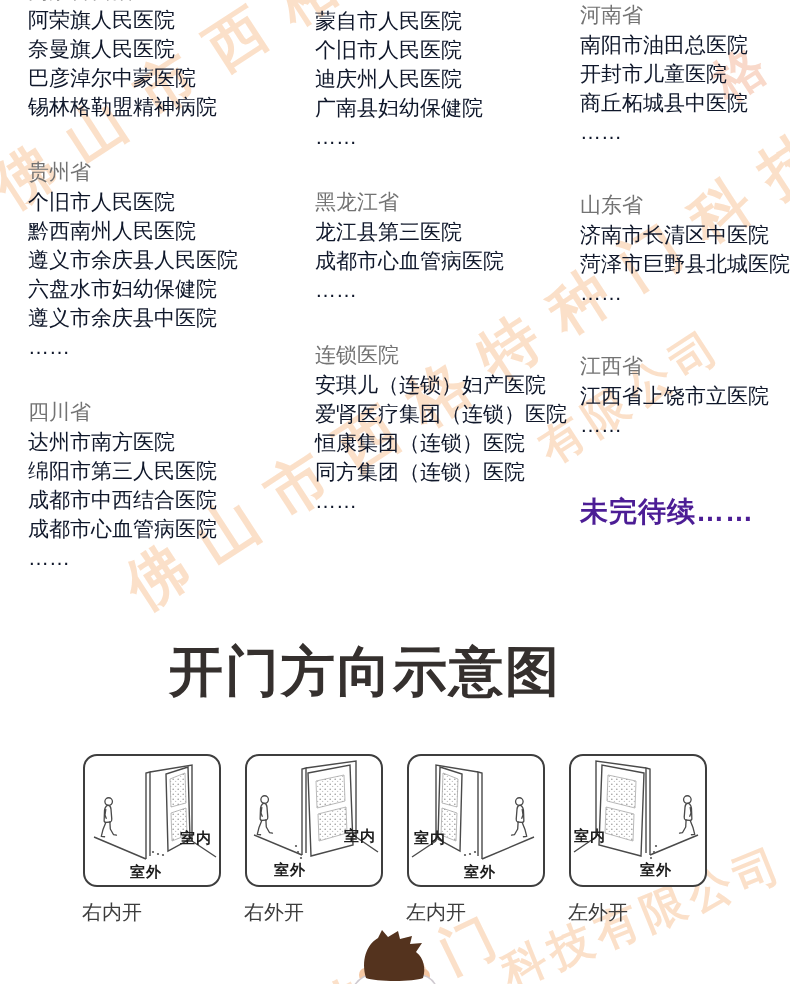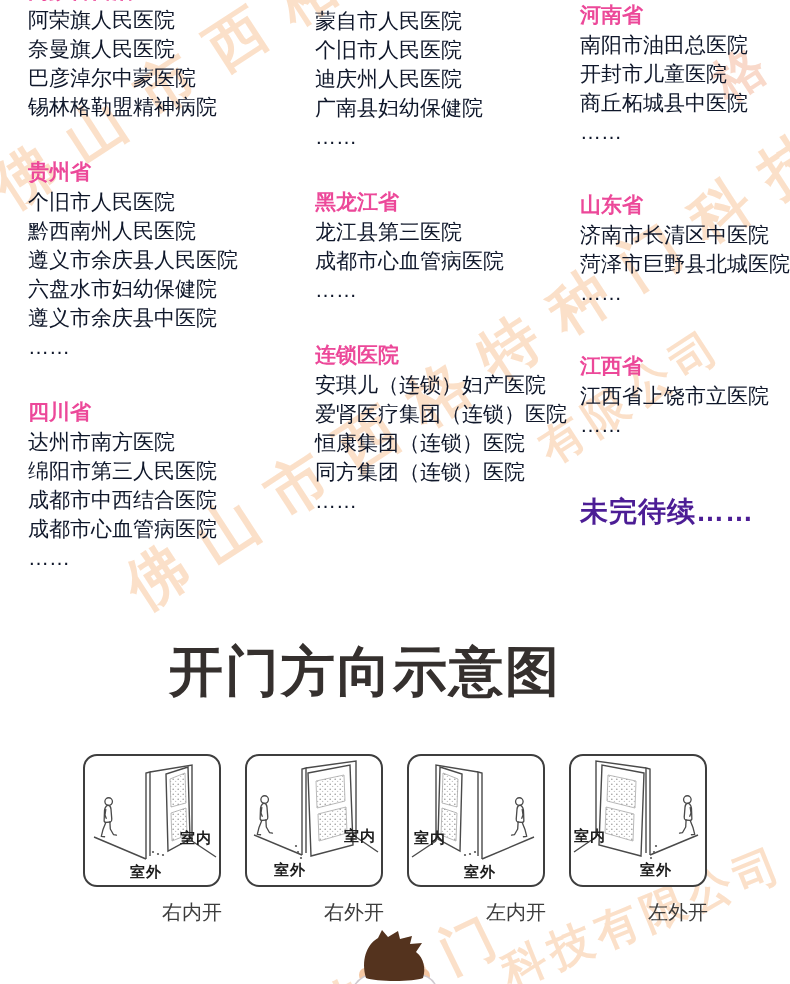--- a/index.html
+++ b/index.html
@@ -16,36 +16,36 @@
   .wm5{left:493px;top:946px;font-size:44px;letter-spacing:6px;transform:rotate(-22deg);}
   .wm6{left:700px;top:60px;font-size:50px;letter-spacing:10px;transform:rotate(-33deg);color:rgba(244,180,150,0.5);}
 
   
   .hosp-col{position:absolute;top:0;z-index:2;}
   .col1{left:28px;width:282px;}
   .col2{left:315px;width:286px;}
   .col3{left:580px;width:210px;}
   .section{margin-bottom:36px;}
   .col3 .section{margin-bottom:44px;}
-  .sec-header{color:#ec4899;font-weight:bold;font-size:21px;line-height:30px;}
+  .sec-header{color:#737373;font-weight:normal;font-size:21px;line-height:30px;}
   .sec-header.clipped{height:5px;overflow:hidden;}
   .sec-header.clipped span{display:block;margin-top:-24px;}
   .hosp-item{color:#0f172a;font-size:21px;line-height:29px;}
   .col2 .first-sec{margin-top:6px;}
   .to-be-continued{margin-top:54px;color:#4c1d95;font-size:28px;font-weight:bold;letter-spacing:1px;}
 
   
   .big-title{position:absolute;left:0;top:636px;width:730px;text-align:center;z-index:2;
              font-size:54px;font-weight:800;color:#35302e;letter-spacing:2px;}
 
   
   .diagrams{position:absolute;left:0;top:753px;width:790px;display:flex;justify-content:center;gap:22px;z-index:2;}
   .door-fig{position:relative;width:140px;}
   .door-fig svg{display:block;}
-  .fig-caption{text-align:right;margin-top:10px;font-size:20px;color:#3d3d3d;}
+  .fig-caption{text-align:left;margin-top:10px;font-size:20px;color:#3d3d3d;}
   .lbl{position:absolute;font-family:"Liberation Serif",serif;font-weight:bold;
        font-size:15px;color:#1e1e1e;z-index:3;letter-spacing:1px;}
 
   
   .mascot{position:absolute;left:352px;top:928px;z-index:3;}
 </style>
 </head>
 <body>
 
 <div id="page">

